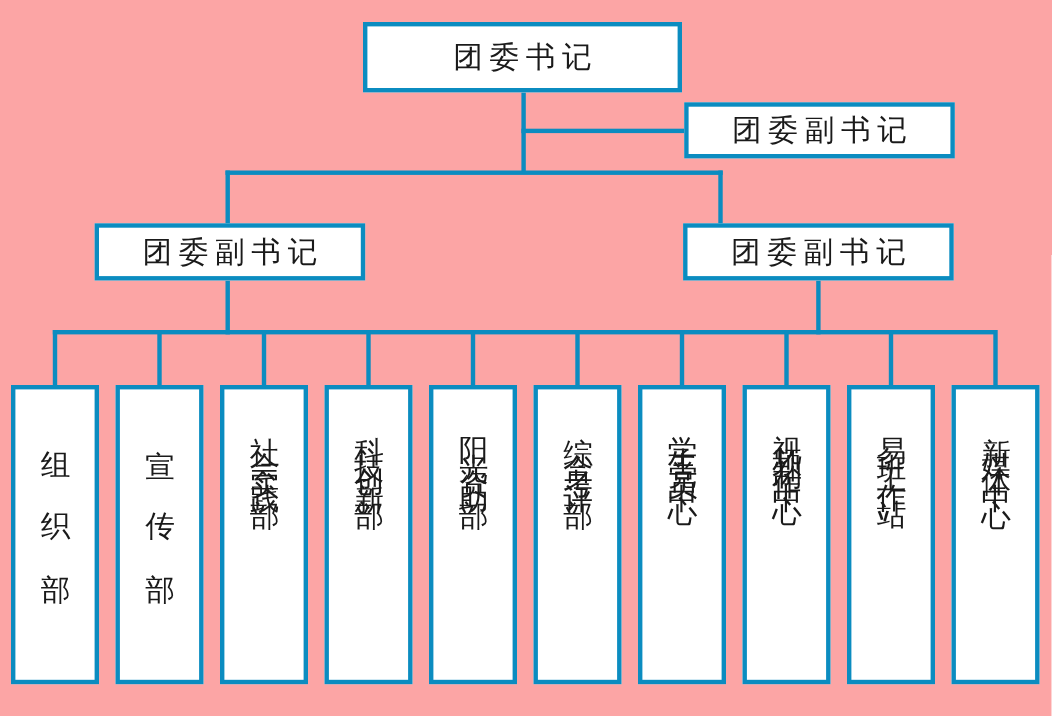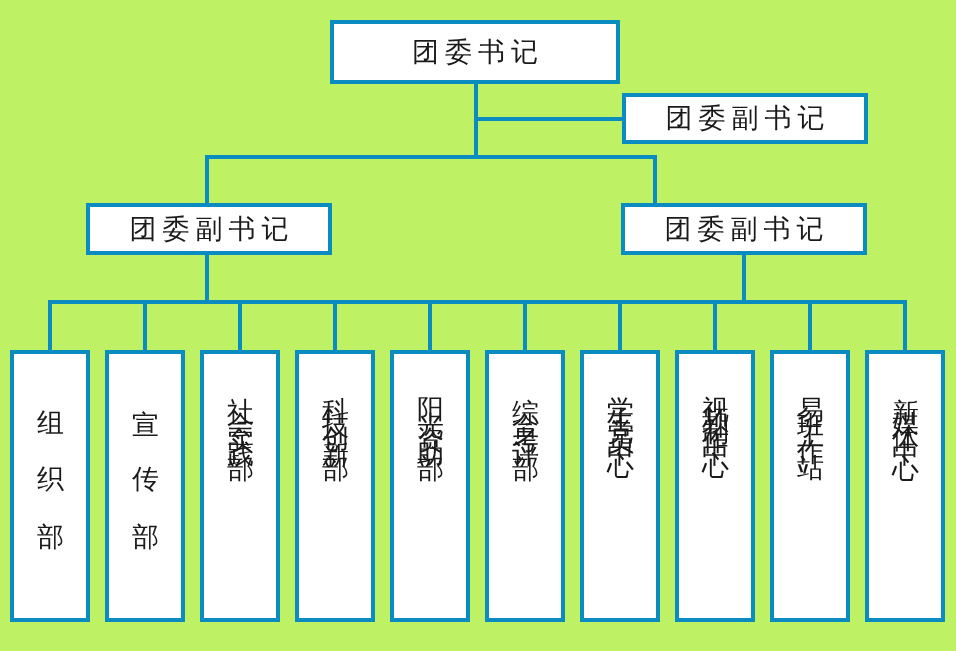--- a/index.html
+++ b/index.html
@@ -9,21 +9,21 @@
     background: #ffffff;
   }
   body {
     font-family: "Liberation Serif", "DejaVu Serif", serif;
   }
 
   #chart-root {
     position: relative;
     width: 956px;
     height: 651px;
-    background: #bef264;
+    background: #fca5a5;
     overflow: hidden;
   }
 
   
   .node {
     position: absolute;
     box-sizing: border-box;
     background: #ffffff;
     border: 4px solid var(--line, #0b8cc0);
     display: flex;

